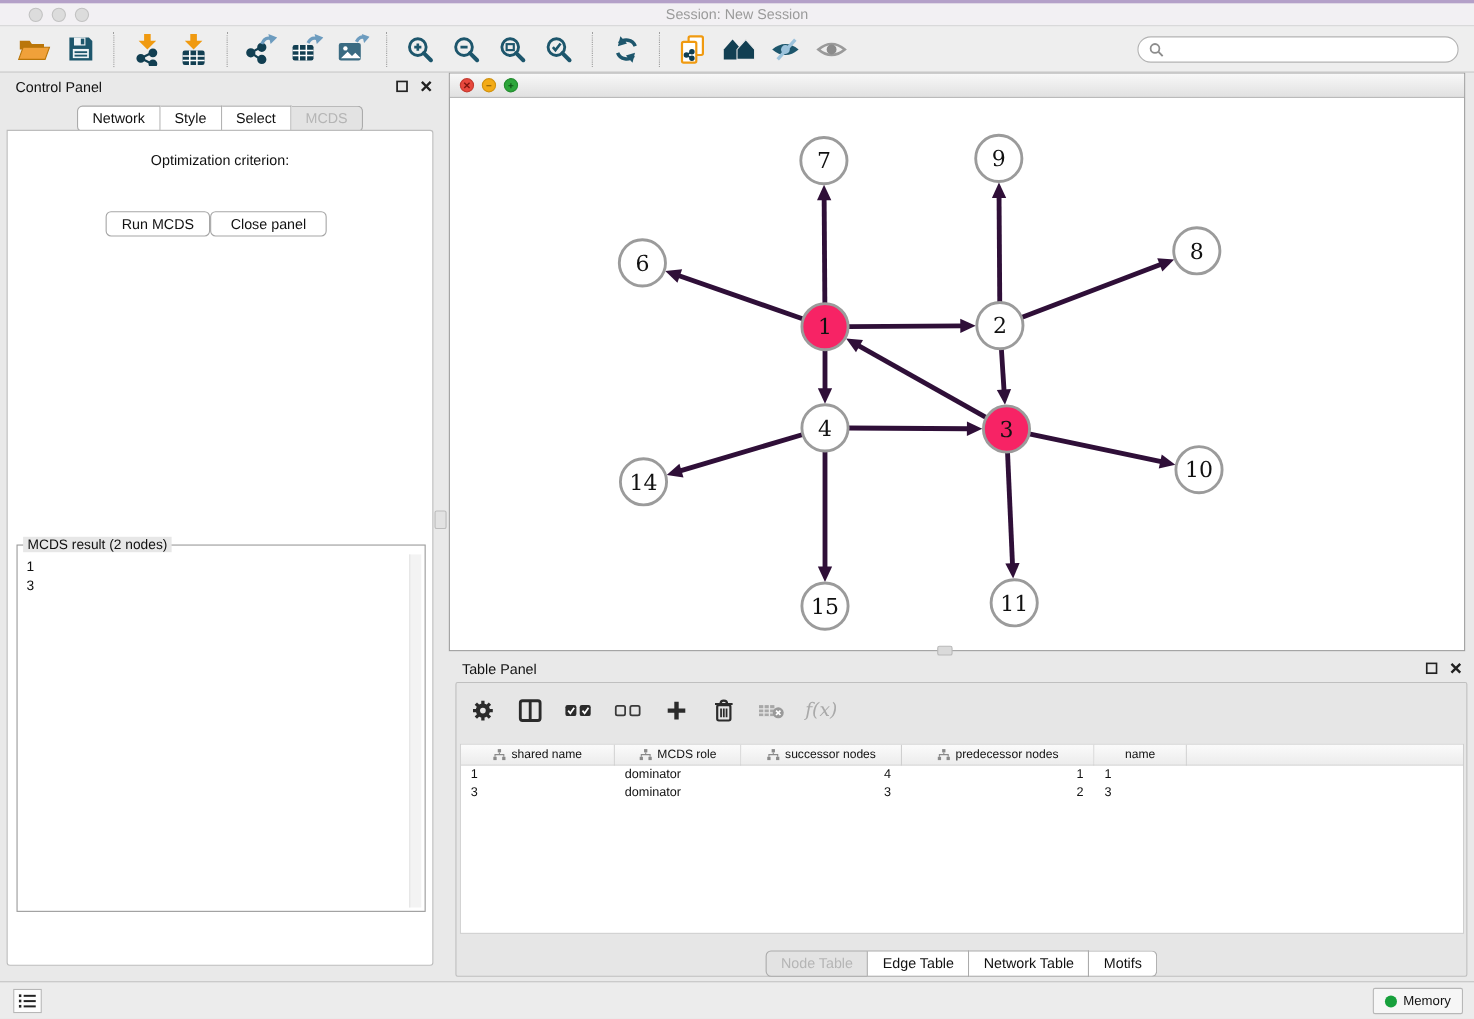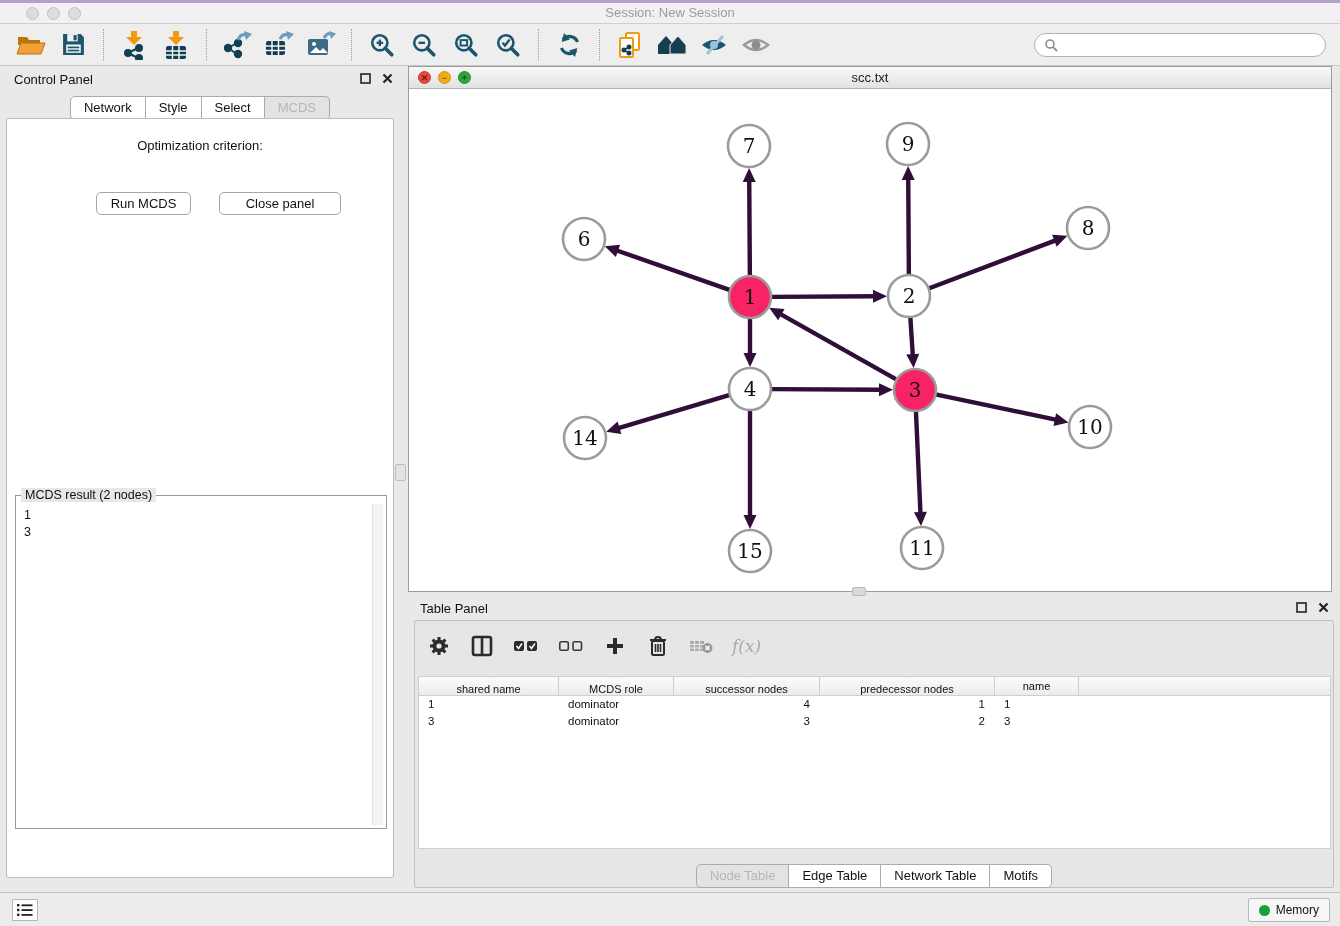--- a/index.html
+++ b/index.html
@@ -35,21 +35,21 @@
   .tabseg button:last-child { border-radius:0 5px 5px 0; }
   .tabseg button.active { background:#e3e3e3; color:#b5b5b5; }
   .cp-body { position:absolute; left:6px; top:118px; width:388px; height:760px; background:#ffffff; border:1px solid #bdbdbd; border-radius:0 3px 3px 3px; }
   .opt-label { position:absolute; left:0; width:100%; top:19px; text-align:center; font-size:13px; }
   .cp-select { position:absolute; left:39px; top:41px; width:310px; height:23px; background:#fff; border:1px solid #a6a6a6; border-radius:5px; font-size:13px; line-height:21px; padding-left:10px; }
   .stepper { position:absolute; right:7px; top:4px; display:flex; flex-direction:column; gap:2px; }
   .tri-up { width:0; height:0; border-left:4px solid transparent; border-right:4px solid transparent; border-bottom:5px solid #4a4a4a; }
   .tri-down { width:0; height:0; border-left:4px solid transparent; border-right:4px solid transparent; border-top:5px solid #4a4a4a; }
   .cp-button { position:absolute; top:73px; height:23px; background:#fff; border:1px solid #a6a6a6; border-radius:5px; font-size:13px; text-align:center; line-height:21px; }
   .btn-run { left:89px; width:95px; }
-  .btn-close { left:212px; width:122px; }
+  .btn-close { left:184px; width:106px; }
   .groupbox { position:absolute; left:8px; top:376px; width:372px; height:334px; border:1px solid #9a9a9a; }
   .group-legend { position:absolute; top:-8px; left:5px; background:#e7e7e7; padding:0 4px; font-size:12.5px; }
   .group-inner { position:absolute; left:3px; right:3px; top:8px; bottom:3px; background:#fff; }
   .result-text { position:absolute; left:5px; top:3px; font-size:12.5px; line-height:17px; white-space:pre; }
   .scroll-track { position:absolute; right:0; top:0; bottom:0; width:11px; background:#f3f3f3; border-left:1px solid #e4e4e4; }
   .vhandle { position:absolute; left:395px; top:464px; width:11px; height:17px; background:#e2e2e2; border:1px solid #bcbcbc; border-radius:2px; }
   
   .netwin { position:absolute; left:408px; top:66px; width:924px; height:526px; background:#fff; border:1px solid #9c9c9c; }
   .net-titlebar { position:absolute; left:0; top:0; right:0; height:22px; background:linear-gradient(#f8f8f8,#e1e1e1); border-bottom:1px solid #b3b3b3; }
   .net-title { position:absolute; left:0; right:0; top:3px; text-align:center; font-size:13px; color:#1a1a1a; }
@@ -61,21 +61,21 @@
   .hhandle { position:absolute; left:852px; top:587px; width:14px; height:9px; background:#dadada; border:1px solid #b9b9b9; border-radius:2px; z-index:5; }
   
   .tp-title { position:absolute; left:420px; top:601px; font-size:13px; }
   .tp-btns { left:1296px; top:602px; }
   .tp-body { position:absolute; left:414px; top:620px; width:920px; height:268px; background:#e6e6e6; border:1px solid #bfbfbf; border-radius:2px; }
   .tp-toolbar { position:absolute; left:12px; top:7px; height:36px; display:flex; align-items:center; gap:19px; }
   .tp-tool { display:flex; align-items:flex-end; justify-content:center; min-width:24px; }
   .fx-label { font-family:"DejaVu Serif", serif; font-style:italic; font-size:17px; color:#a9a9a9; }
   .tp-table { position:absolute; left:3px; top:55px; width:913px; height:173px; background:#fff; border:1px solid #cfcfcf; overflow:hidden; }
   .thead { display:flex; height:19px; }
-  .th { border-right:1px solid #cfcfcf; border-bottom:1px solid #cfcfcf; background:linear-gradient(#fbfbfb,#ececec); display:flex; align-items:center; justify-content:center; gap:5px; font-size:11px; flex-shrink:0;flex-direction:column; }
+  .th { border-right:1px solid #cfcfcf; border-bottom:1px solid #cfcfcf; background:linear-gradient(#fbfbfb,#ececec); display:flex; align-items:center; justify-content:center; gap:5px; font-size:11px; flex-shrink:0; }
   .th.fill { flex:1; border-right:none; }
   .tr { display:flex; height:17px; }
   .td { font-size:11.5px; line-height:17px; flex-shrink:0; overflow:hidden; }
   .tp-tabs { left:414px; top:864px; width:920px; }
   
   .statusbar { position:absolute; left:0; top:892px; width:1340px; height:34px; background:#ececec; border-top:1px solid #c2c2c2; }
   .list-btn { position:absolute; left:12px; top:6px; width:26px; height:22px; background:#fdfdfd; border:1px solid #b7b7b7; display:flex; align-items:center; justify-content:center; }
   .mem-btn { position:absolute; right:10px; top:5px; height:24px; padding:0 10px; display:flex; align-items:center; gap:6px; background:#f6f6f6; border:1px solid #b7b7b7; border-radius:2px; font-size:12px; }
   .mem-dot { width:11px; height:11px; border-radius:50%; background:#17a03c; }
 </style>
@@ -282,21 +282,20 @@
     </div>
   </div>
 </div>
 <div class="vhandle"></div>
 
 <div class="netwin">
   <div class="net-titlebar">
     <div class="tl tl-red">✕</div>
     <div class="tl tl-yellow">−</div>
     <div class="tl tl-green">+</div>
-    <div class="net-title">scc.txt</div>
   </div>
   <svg id="graph-svg" width="922" height="502" viewBox="0 0 922 502">
       <line x1="340.860930201927" y1="187.00046049097114" x2="340.2251606254516" y2="90.99925444318959" stroke="#2f0f38" stroke-width="4.4"></line>
       <polygon points="340.14569216940987,78.99951758088737 346.7382628352056,92.95616517321734 333.7385479010449,93.04225600059588" fill="#2f0f38"></polygon>
       <line x1="321.1752536154717" y1="201.07328138371903" x2="207.0972084320934" y2="161.21468728350254" stroke="#2f0f38" stroke-width="4.4"></line>
       <polygon points="195.76878192664867,157.2565623599134 211.12926384994495,155.73814374698483 206.8412951827234,168.01060579454995" fill="#2f0f38"></polygon>
       <line x1="361.99958468064904" y1="207.86792714037327" x2="466.0006724218063" y2="207.21383224891946" stroke="#2f0f38" stroke-width="4.4"></line>
       <polygon points="478.0004350964629,207.13836204341848 464.0415916706766,213.72628206527529 463.95983228138385,200.72653916773064" fill="#2f0f38"></polygon>
       <line x1="341" y1="229" x2="341" y2="266" stroke="#2f0f38" stroke-width="4.4"></line>
       <polygon points="341,278 334.5,264 347.5,264" fill="#2f0f38"></polygon>

